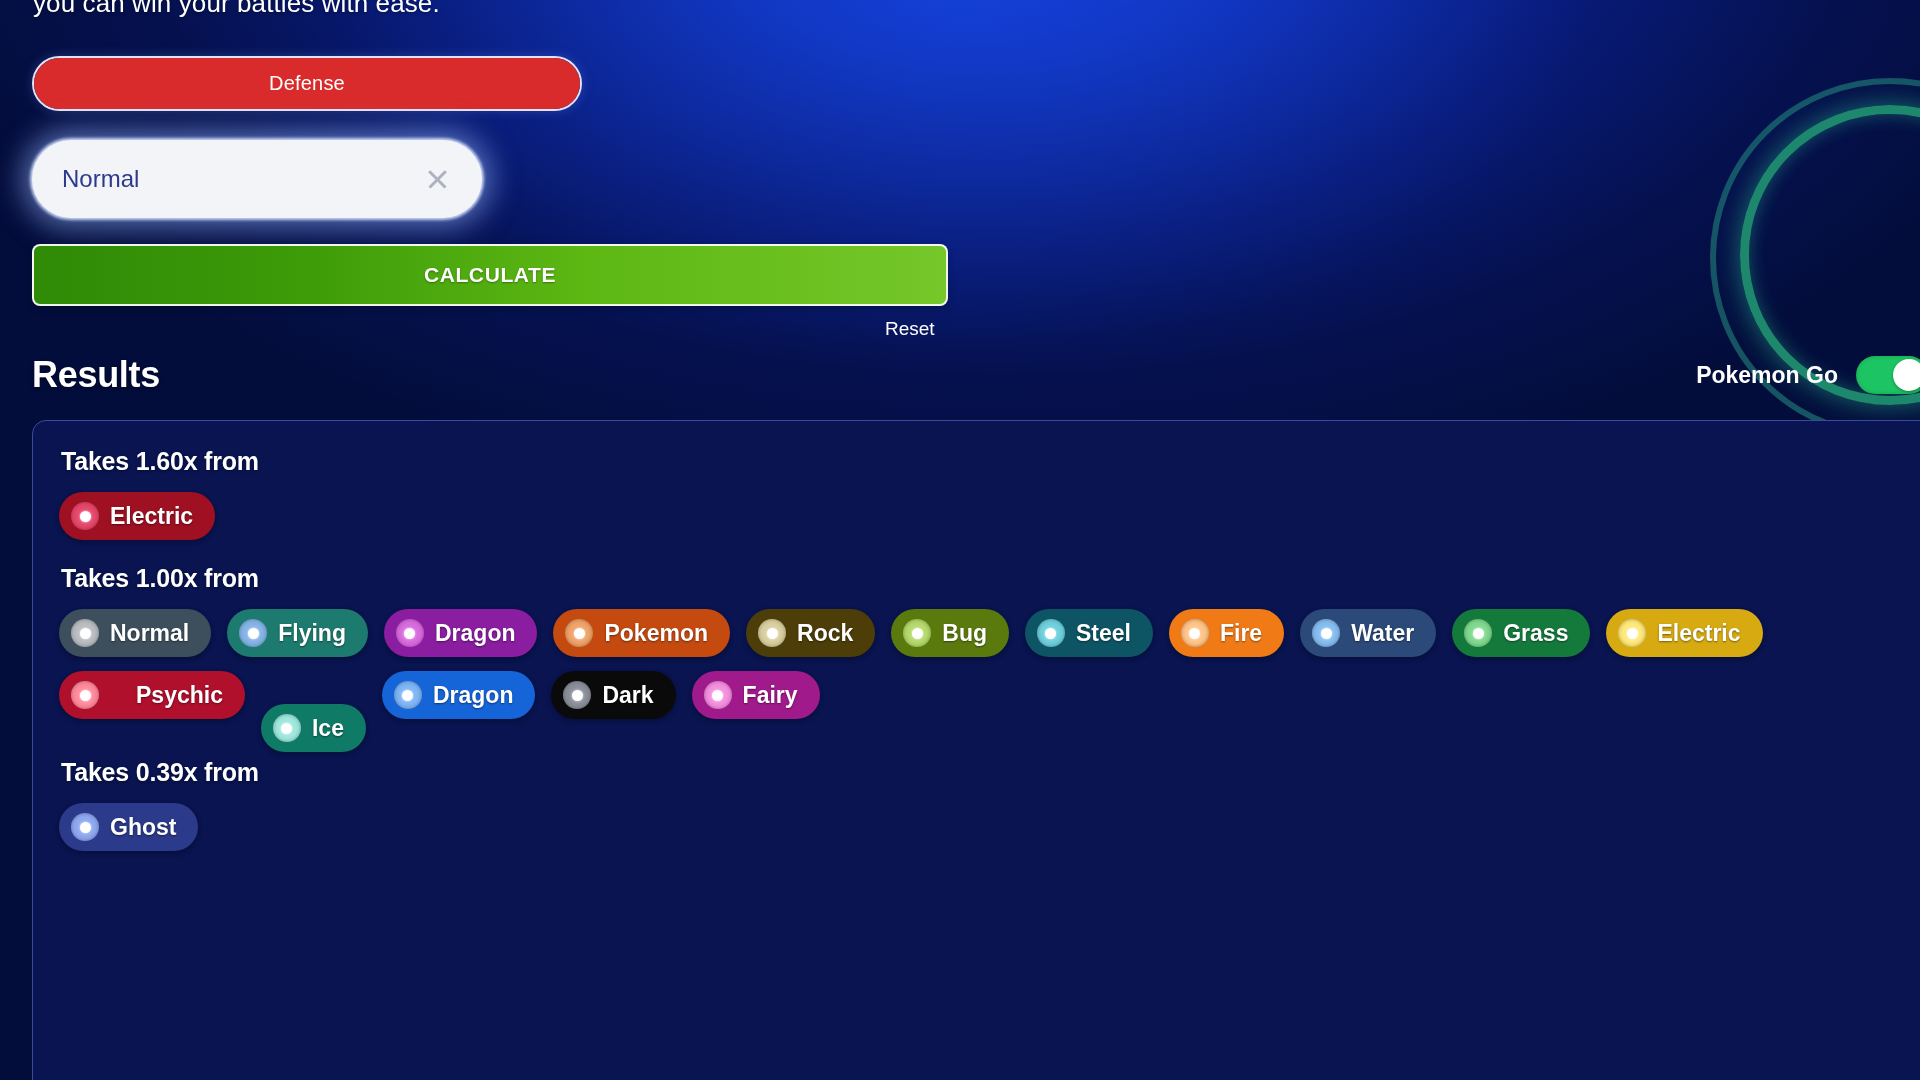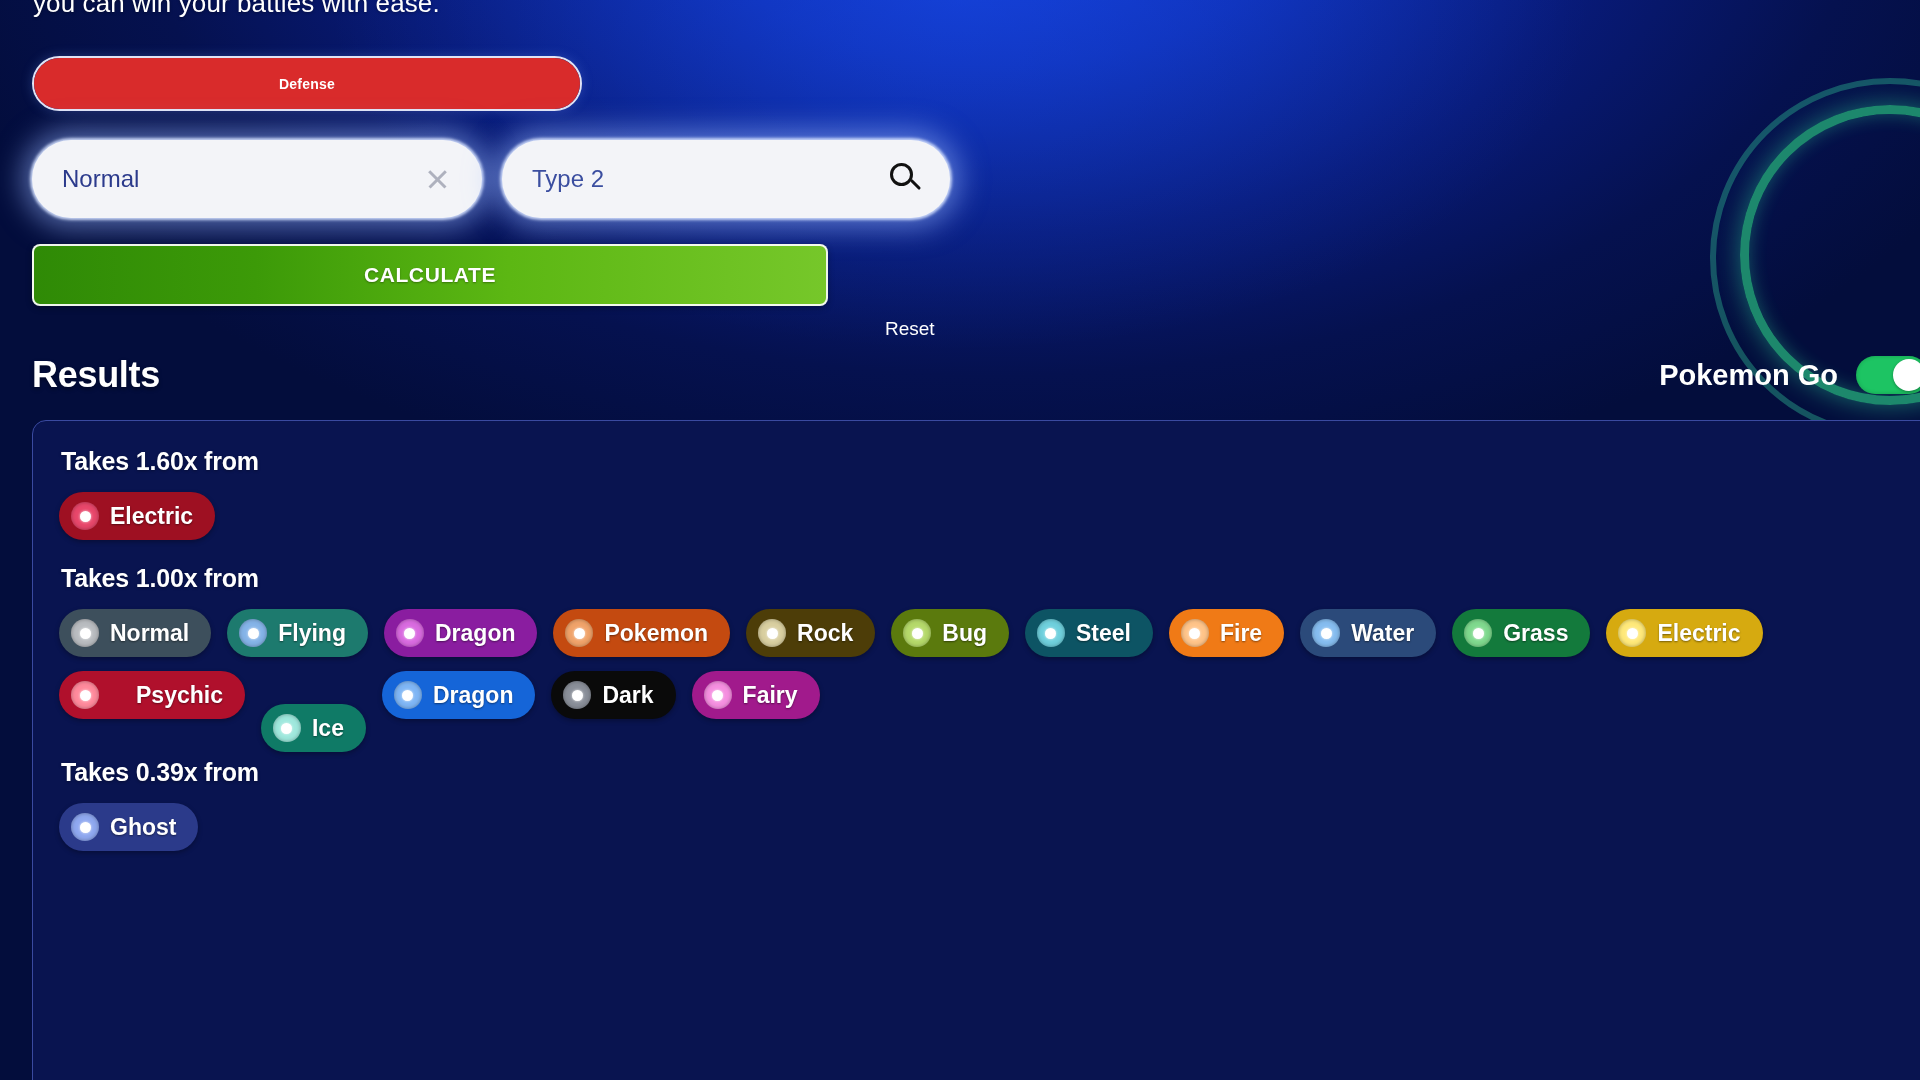--- a/index.html
+++ b/index.html
@@ -43,21 +43,21 @@
   .seg{
     position:absolute; left:32px; top:56px;
     width:550px; height:55px;
     border:2px solid #dfe3f5; border-radius:28px;
     display:flex; overflow:hidden;
     background:#10207a;
     box-shadow:0 0 12px rgba(120,160,255,.25);
   }
   .seg-btn{
     flex:1; display:flex; align-items:center; justify-content:center;
-    font-size:14px; font-weight:bold; letter-spacing:.2px;
+    font-size:20px; font-weight:normal; letter-spacing:.2px;
     color:#fff; cursor:pointer; user-select:none;
   }
   .seg-btn.active{ background:#d92b2b; }
   .seg-btn.inactive{ background:#111d6e; border-left:1px solid #cdd3ef; }
 
   
   .inputs{ position:absolute; left:32px; top:140px; display:flex; gap:20px; }
   .field{
     position:relative; height:78px; background:#f3f4f8;
     border-radius:40px;
@@ -88,21 +88,21 @@
     position:absolute; left:0;top:0; width:23px;height:23px;
     border:3px solid #111; border-radius:50%;
   }
   .search-ic .h{
     position:absolute; left:19px; top:20px; width:13px;height:3px;
     background:#111; transform:rotate(45deg); border-radius:2px;
   }
 
   
   .calc{
-    position:absolute; left:32px; top:244px; width:796px; height:62px;
+    position:absolute; left:32px; top:244px; width:916px; height:62px;
     border-radius:8px;
     background:linear-gradient(90deg,#2f8a06 0%,#3c9a08 28%,#5cb713 60%,#76c72a 100%);
     border:2px solid rgba(255,255,255,.92);
     display:flex; align-items:center; justify-content:center;
     font-size:21px; font-weight:bold; letter-spacing:.6px; color:#fff;
     cursor:pointer;
     text-shadow:0 1px 2px rgba(0,0,0,.35);
     box-shadow:0 2px 6px rgba(0,0,0,.3);
   }
 
@@ -114,21 +114,21 @@
   .results-title{
     position:absolute; left:32px; top:354px;
     font-size:36px; font-weight:bold; letter-spacing:-.3px;
     text-shadow:0 2px 4px rgba(0,0,0,.4);
   }
 
   .pgo-wrap{
     position:absolute; right:-8px; top:356px;
     display:flex; align-items:center; gap:18px;
   }
-  .pgo-label{ font-size:29px; font-weight:bold; color:#fff; }
+  .pgo-label{ font-size:23px; font-weight:bold; color:#fff; }
   .pgo-toggle{
     width:72px;height:38px;border-radius:19px;background:#1dc463;
     position:relative; cursor:pointer;
     box-shadow:inset 0 0 4px rgba(0,0,0,.2);
   }
   .pgo-toggle .knob{
     position:absolute; right:3px; top:3px; width:32px;height:32px;border-radius:50%;
     background:#fff; box-shadow:0 1px 3px rgba(0,0,0,.35);
   }
 
@@ -180,27 +180,20 @@
 
   <div class="seg">
     <div class="seg-btn active">Defense</div>
   </div>
 
   <div class="inputs">
     <div class="field f1">
       <span class="txt">Normal</span>
       <span class="clear-ic"></span>
     </div>
-    <div class="field f2">
-      <span class="txt placeholder">Type 2</span>
-      <span class="search-ic">
-        <span class="c"></span>
-          <span class="h"></span>
-      </span>
-    </div>
   </div>
 
   <div class="calc">CALCULATE</div>
 
   <div class="reset">Reset</div>
 
   <div class="results-title">Results</div>
 
   <div class="pgo-wrap">
     <span class="pgo-label">Pokemon Go</span>

